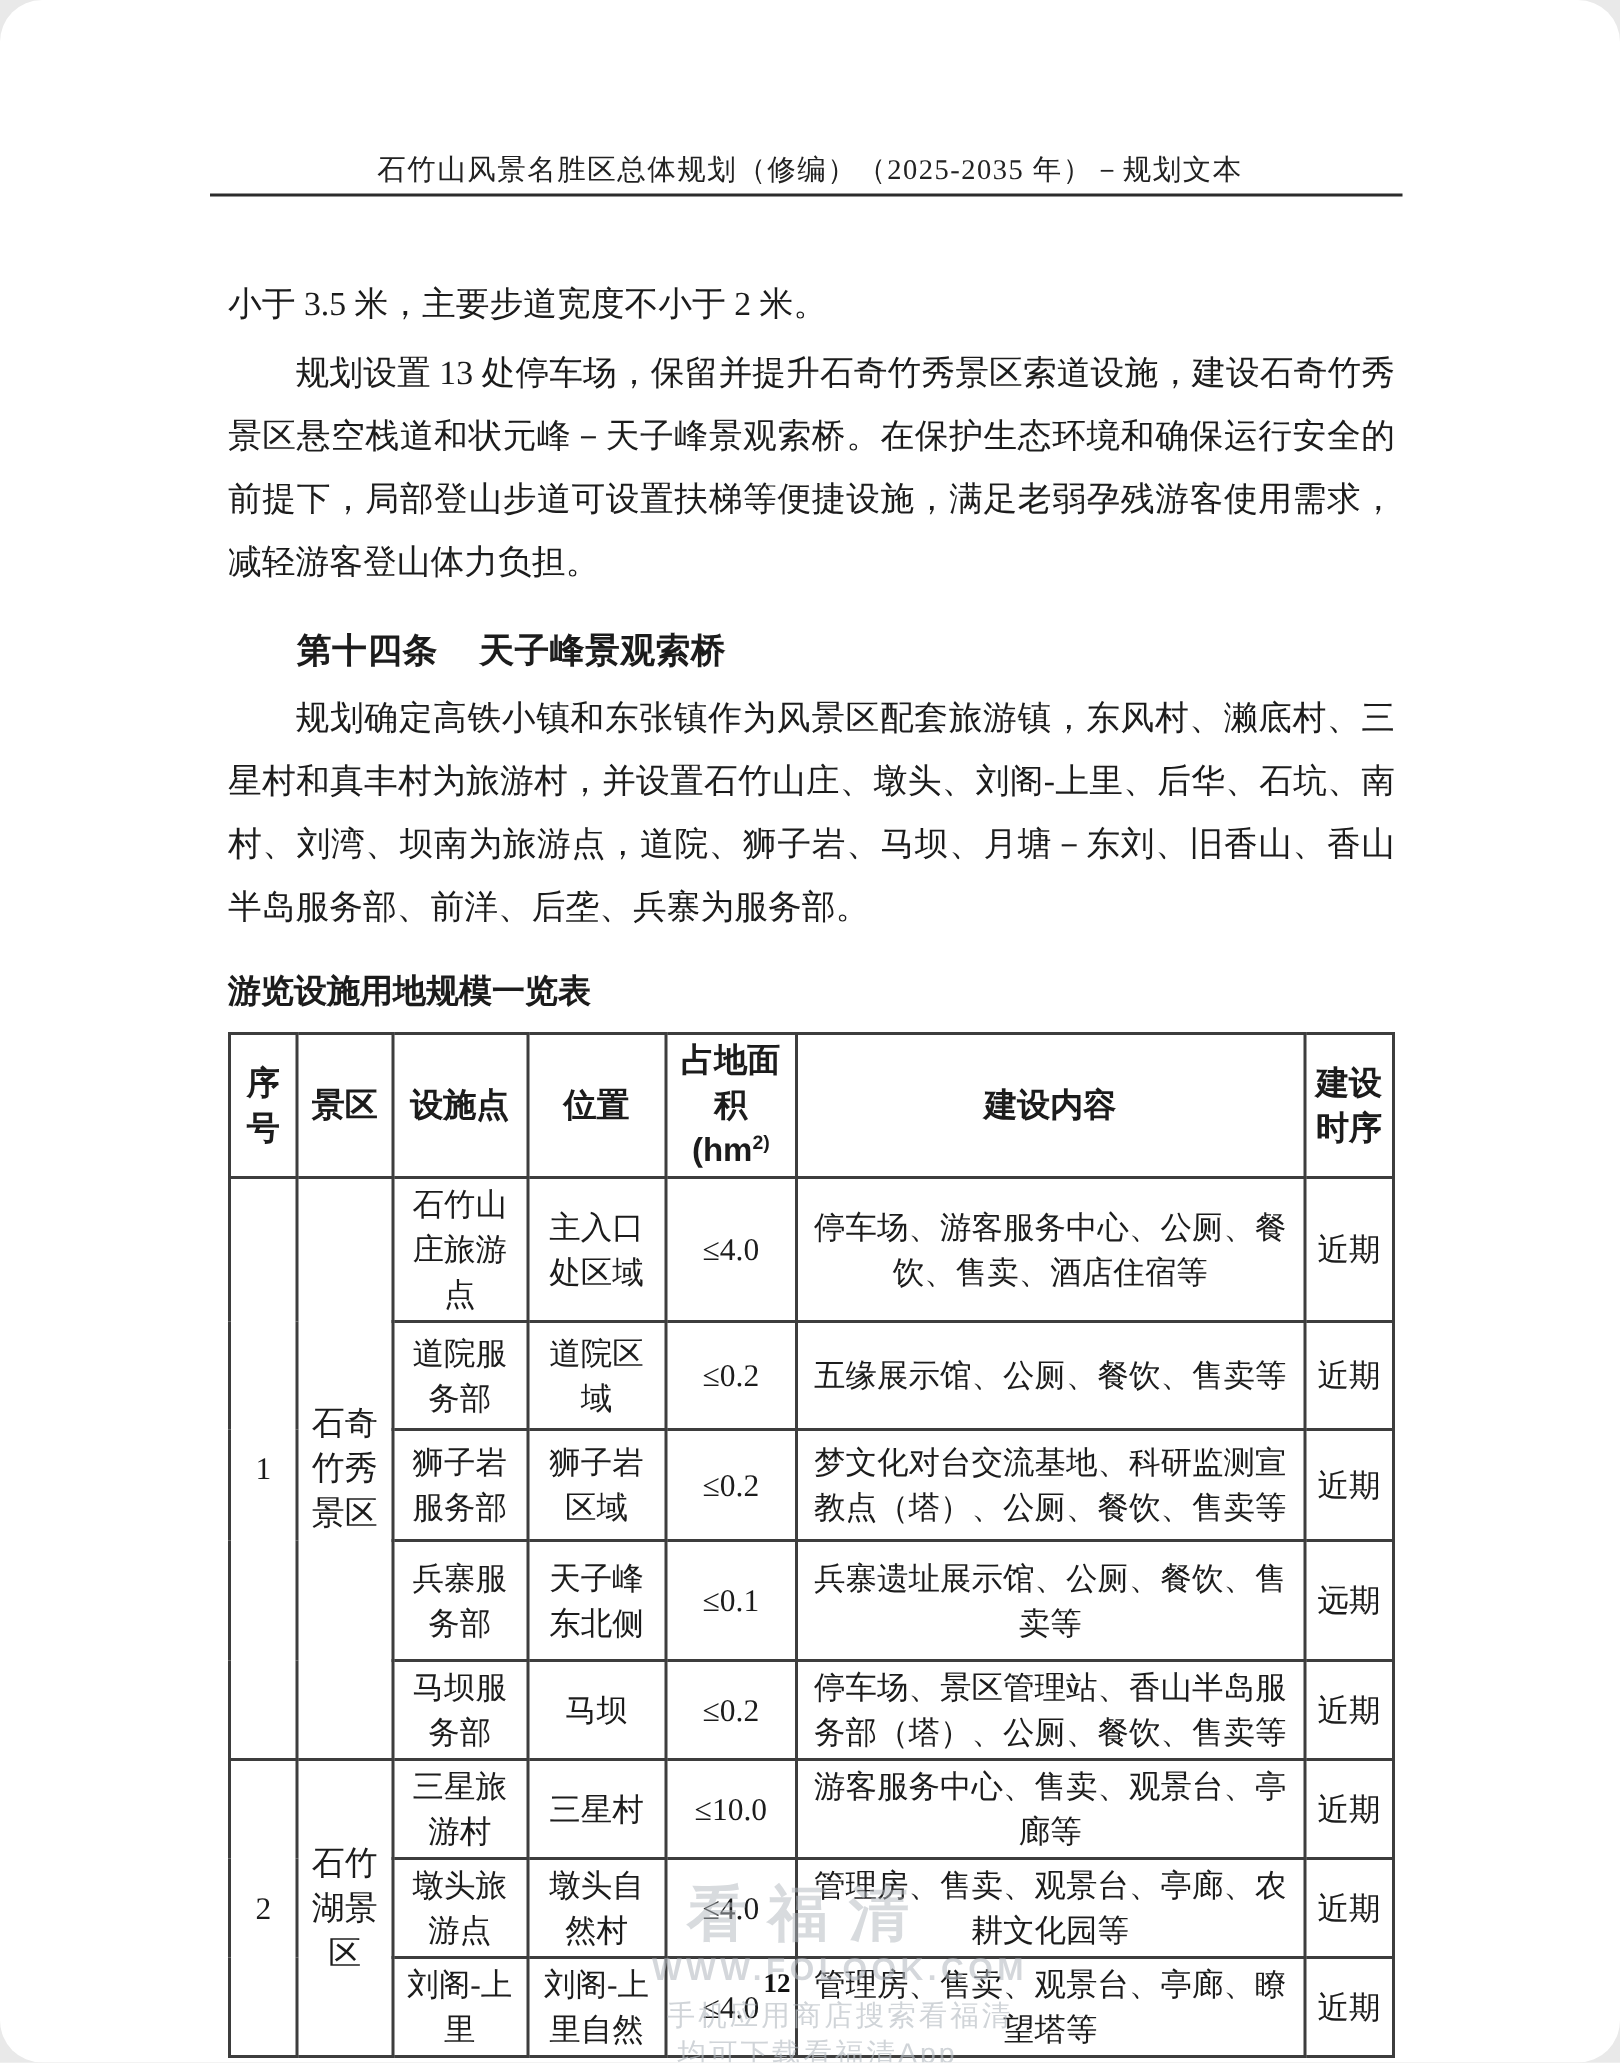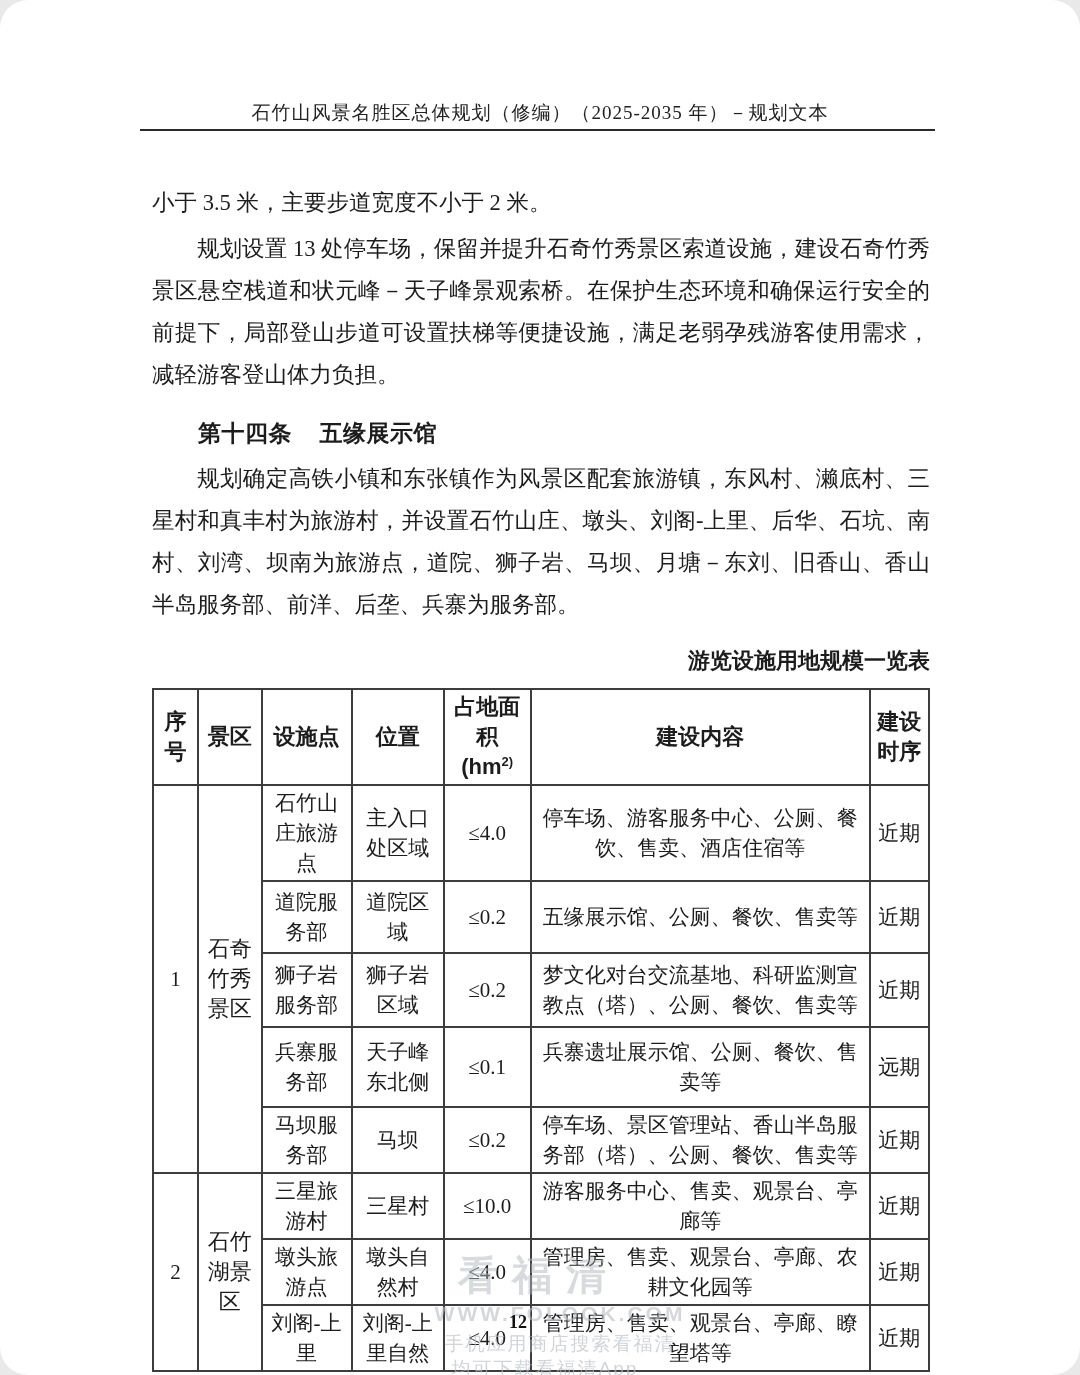--- a/index.html
+++ b/index.html
@@ -34,21 +34,21 @@
   .section-heading{
     margin-top:16px;margin-bottom:4px;
     text-indent:2em;
     font-family:"Liberation Sans","DejaVu Sans",sans-serif;
     font-weight:bold;font-size:23px;letter-spacing:.5px;
   }
   .section-heading .gap{display:inline-block;width:1.2em;}
   
   .table-title{
     margin-top:14px;margin-bottom:6px;
-    text-align:right;text-indent:0;
+    text-align:left;text-indent:0;
     font-family:Liberation Serif, serif;
     font-weight:bold;font-size:22px;
   }
   table.facilities{
     border-collapse:collapse;
     width:778px;table-layout:fixed;
     font-size:21px;line-height:30px;
   }
   table.facilities th,table.facilities td{
     border:2px solid #3d3d3d;
@@ -106,21 +106,21 @@
   <div class="doc-header">石竹山风景名胜区总体规划（修编）（2025-2035 年）－规划文本</div>
   <div class="header-rule"></div>
 
   <div class="content">
 
     <p class="para para-first">小于 3.5 米，主要步道宽度不小于 2 米。</p>
 
 
     <p class="para para-indent">规划设置 13 处停车场，保留并提升石奇竹秀景区索道设施，建设石奇竹秀景区悬空栈道和状元峰－天子峰景观索桥。在保护生态环境和确保运行安全的前提下，局部登山步道可设置扶梯等便捷设施，满足老弱孕残游客使用需求，减轻游客登山体力负担。</p>
 
-    <p class="section-heading"><span>第十四条</span><span class="gap"></span><span>五缘展示馆</span></p>
+    <p class="section-heading"><span>第十四条</span><span class="gap"></span><span>天子峰景观索桥</span></p>
 
     <p class="para para-indent">规划确定高铁小镇和东张镇作为风景区配套旅游镇，东风村、濑底村、三星村和真丰村为旅游村，并设置石竹山庄、墩头、刘阁-上里、后华、石坑、南村、刘湾、坝南为旅游点，道院、狮子岩、马坝、月塘－东刘、旧香山、香山半岛服务部、前洋、后垄、兵寨为服务部。</p>
 
     <p class="table-title">游览设施用地规模一览表</p>
 
     <table class="facilities">
       <colgroup>
         <col class="col-no">
           <col class="col-area">
           <col class="col-fac">

